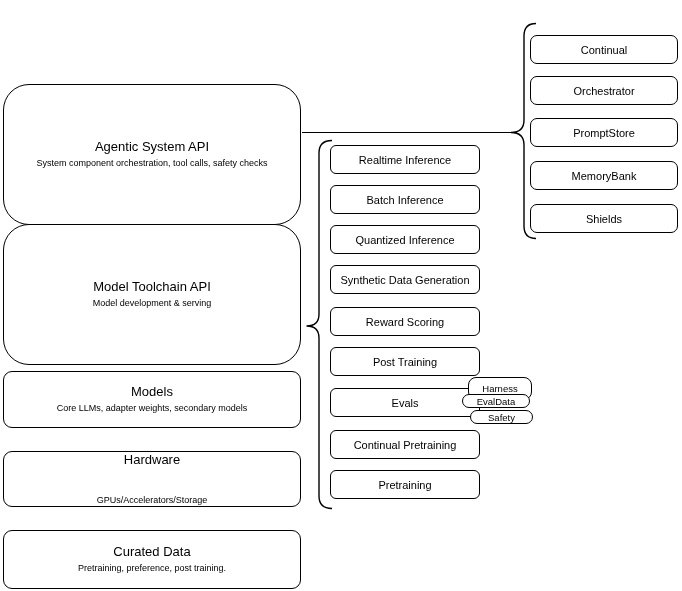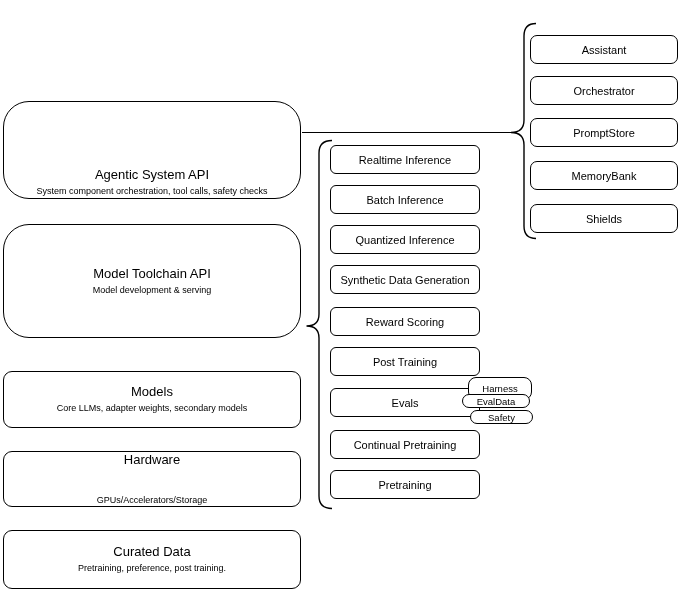--- a/index.html
+++ b/index.html
@@ -43,22 +43,22 @@
     border-radius:8px;
     box-sizing:border-box;
     display:flex;
     align-items:center;
     justify-content:center;
     font-size:9.5px;
     z-index:5;
   }
   
   #lb0{ top:5px;   height:54px; }
-  #lb1{ top:101px;  height:98px;justify-content:flex-end; }
-  #lb2{ top:224px; height:114px; }
+  #lb1{ top:84px;  height:141px; }
+  #lb2{ top:224px; height:141px; }
   #lb3{ top:371px; height:57px; }
   #lb4{ top:451px; height:56px;gap:24px; }
   #lb5{ top:530px; height:59px; }
 
   #mb0{ top:145px; } #mb1{ top:185px; } #mb2{ top:225px; }
   #mb3{ top:265px; } #mb4{ top:307px; } #mb5{ top:347px; }
   #mb6{ top:388px; } #mb7{ top:430px; } #mb8{ top:470px; }
 
   #rb0{ top:35px; } #rb1{ top:76px; } #rb2{ top:118px; }
   #rb3{ top:161px; } #rb4{ top:204px; }
@@ -145,21 +145,21 @@
     <span>Harness</span>
   </div>
   <div class="pill" id="tag1">
     <span>EvalData</span>
   </div>
   <div class="pill" id="tag2">
     <span>Safety</span>
   </div>
 
   <div class="node small-box right" id="rb0">
-    <span>Assistant</span>
+    <span>Continual</span>
   </div>
   <div class="node small-box right" id="rb1">
     <span>Orchestrator</span>
   </div>
   <div class="node small-box right" id="rb2">
     <span>PromptStore</span>
   </div>
   <div class="node small-box right" id="rb3">
     <span>MemoryBank</span>
   </div>

